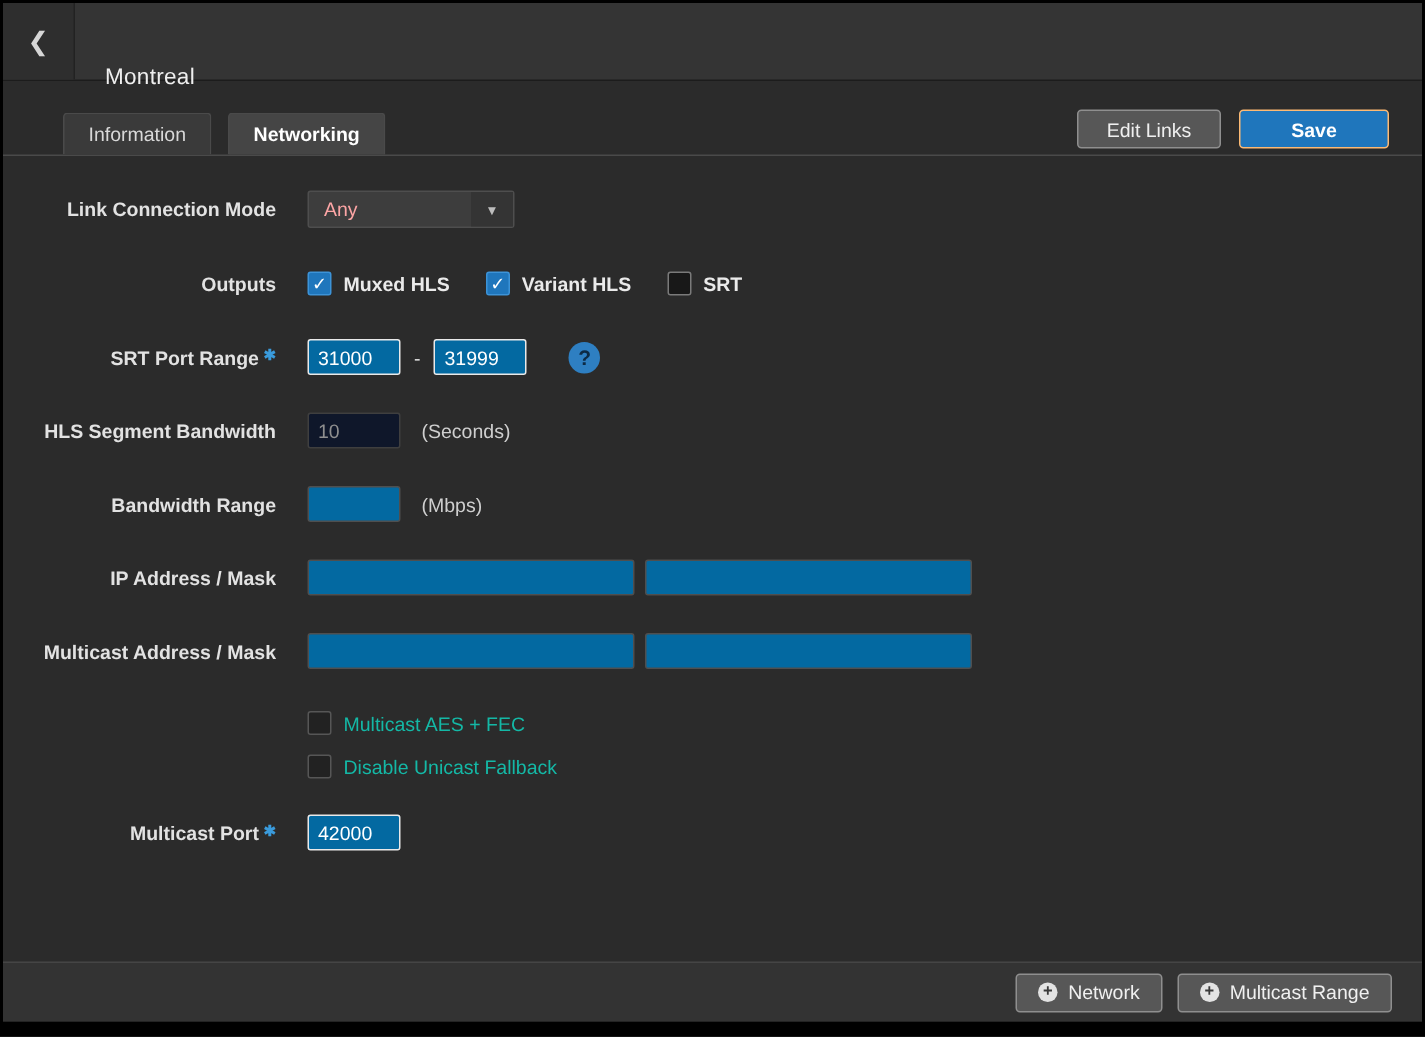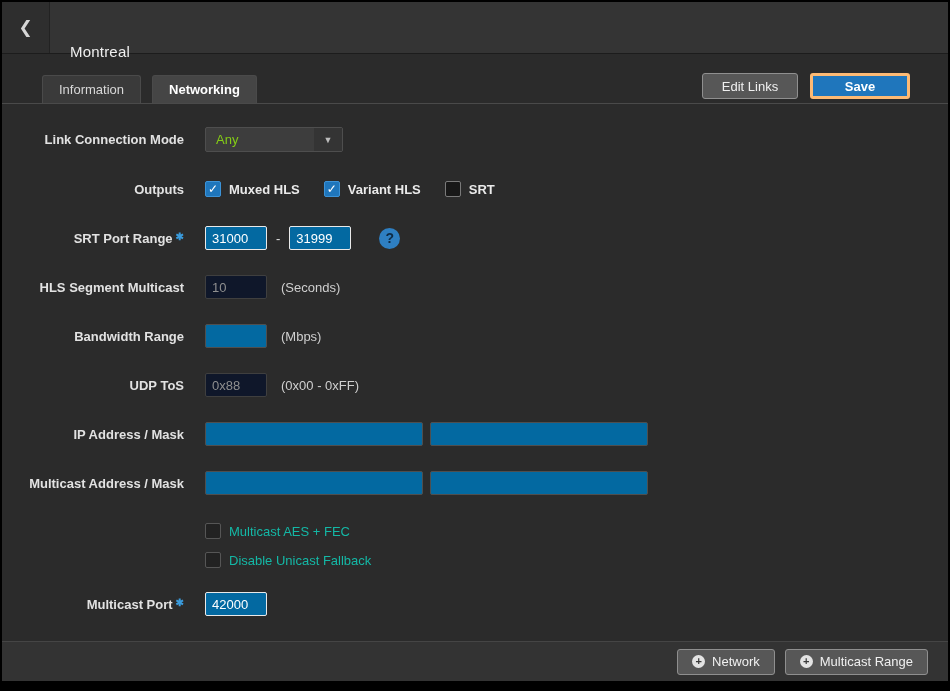--- a/index.html
+++ b/index.html
@@ -31,21 +31,21 @@
   }
   .back-btn .chev { color:#d6d6d6; font-size:17px; line-height:1; }
   .page-title {
     display:flex; align-items:center;
     padding-left:20px; font-size:15px; color:#efefef; letter-spacing:.2px;margin-top:48px;
   }
 
   
   .tabs-row {
     margin-top:21px;
-    padding:0 38px 0 40px;
+    padding:0 22px 0 40px;
     display:flex; align-items:flex-end;
     border-bottom:1px solid #4a4a4a;
     height:29px;
   }
   .tab {
     height:28px; padding:0 16px;
     display:flex; align-items:center;
     font-size:13px; color:#d8d8d8;
     background:#3a3a3a;
     border:1px solid #4a4a4a; border-bottom:none;
@@ -61,21 +61,21 @@
     font-size:13px; border-radius:3px; cursor:pointer;
     margin-bottom:4px;
   }
   .btn-gray {
     background:#575757; color:#f0f0f0;
     border:1px solid #8f8f8f; margin-right:12px;
     min-width:96px;
   }
   .btn-blue {
     background:#1f76bc; color:#ffffff;
-    border:3px solid #fdba74; min-width:100px; font-weight:700;
+    border:1px solid #fdba74; min-width:100px; font-weight:700;
   }
 
   
   .form { padding-top:23px; flex:0 0 auto; }
   .form-row {
     display:flex; align-items:center;
     min-height:24px; margin-bottom:25px;
   }
   .form-row.tight { margin-bottom:6px; min-height:22px; }
   .lbl {
@@ -85,21 +85,21 @@
   }
   .req { color:#3a9bdc; font-size:10px; vertical-align:top; margin-left:3px; }
   .ctl { margin-left:21px; display:flex; align-items:center; }
 
   
   .dropdown {
     width:138px; height:25px; background:#3d3d3d;
     border:1px solid #4e4e4e; border-radius:2px;
     display:flex; align-items:center; cursor:pointer;
   }
-  .dropdown .dd-value { flex:1; padding-left:10px; font-size:13px; color:#84cc16; }
+  .dropdown .dd-value { flex:1; padding-left:10px; font-size:13px; color:#fca5a5; }
   .dropdown .dd-caret {
     width:28px; height:100%; background:#343434;
     display:flex; align-items:center; justify-content:center;
     color:#bdbdbd; font-size:9px;
   }
 
   
   .cb-group { display:flex; align-items:center; }
   .cb-item { display:flex; align-items:center; margin-right:24px; cursor:pointer; }
   .cb-box {
@@ -212,42 +212,35 @@
       </div>
       <div class="ctl">
         <input class="txt small filled" type="text" value="31000" style="">
         <span class="dash">-</span>
         <input class="txt small filled" type="text" value="31999" style="">
         <span class="help-icon">?</span>
       </div>
     </div>
 
     <div class="form-row">
-      <div class="lbl">HLS Segment Multicast</div>
+      <div class="lbl">HLS Segment Bandwidth</div>
       <div class="ctl">
         <input class="txt small dim" type="text" value="10" style="">
         <span class="unit">(Seconds)</span>
       </div>
     </div>
 
     <div class="form-row">
       <div class="lbl">Bandwidth Range</div>
       <div class="ctl">
         <input class="txt small" type="text" value="" style="">
         <span class="unit">(Mbps)</span>
       </div>
     </div>
 
-    <div class="form-row">
-      <div class="lbl">UDP ToS</div>
-      <div class="ctl">
-        <input class="txt small dim" type="text" value="0x88" style="">
-        <span class="unit">(0x00 - 0xFF)</span>
-      </div>
-    </div>
 
     <div class="form-row">
       <div class="lbl">IP Address / Mask</div>
       <div class="ctl">
         <input class="txt wide" type="text" value="" style="">
         <input class="txt wide" style="margin-left: 7px;" type="text" value="">
       </div>
     </div>
 
     <div class="form-row">

